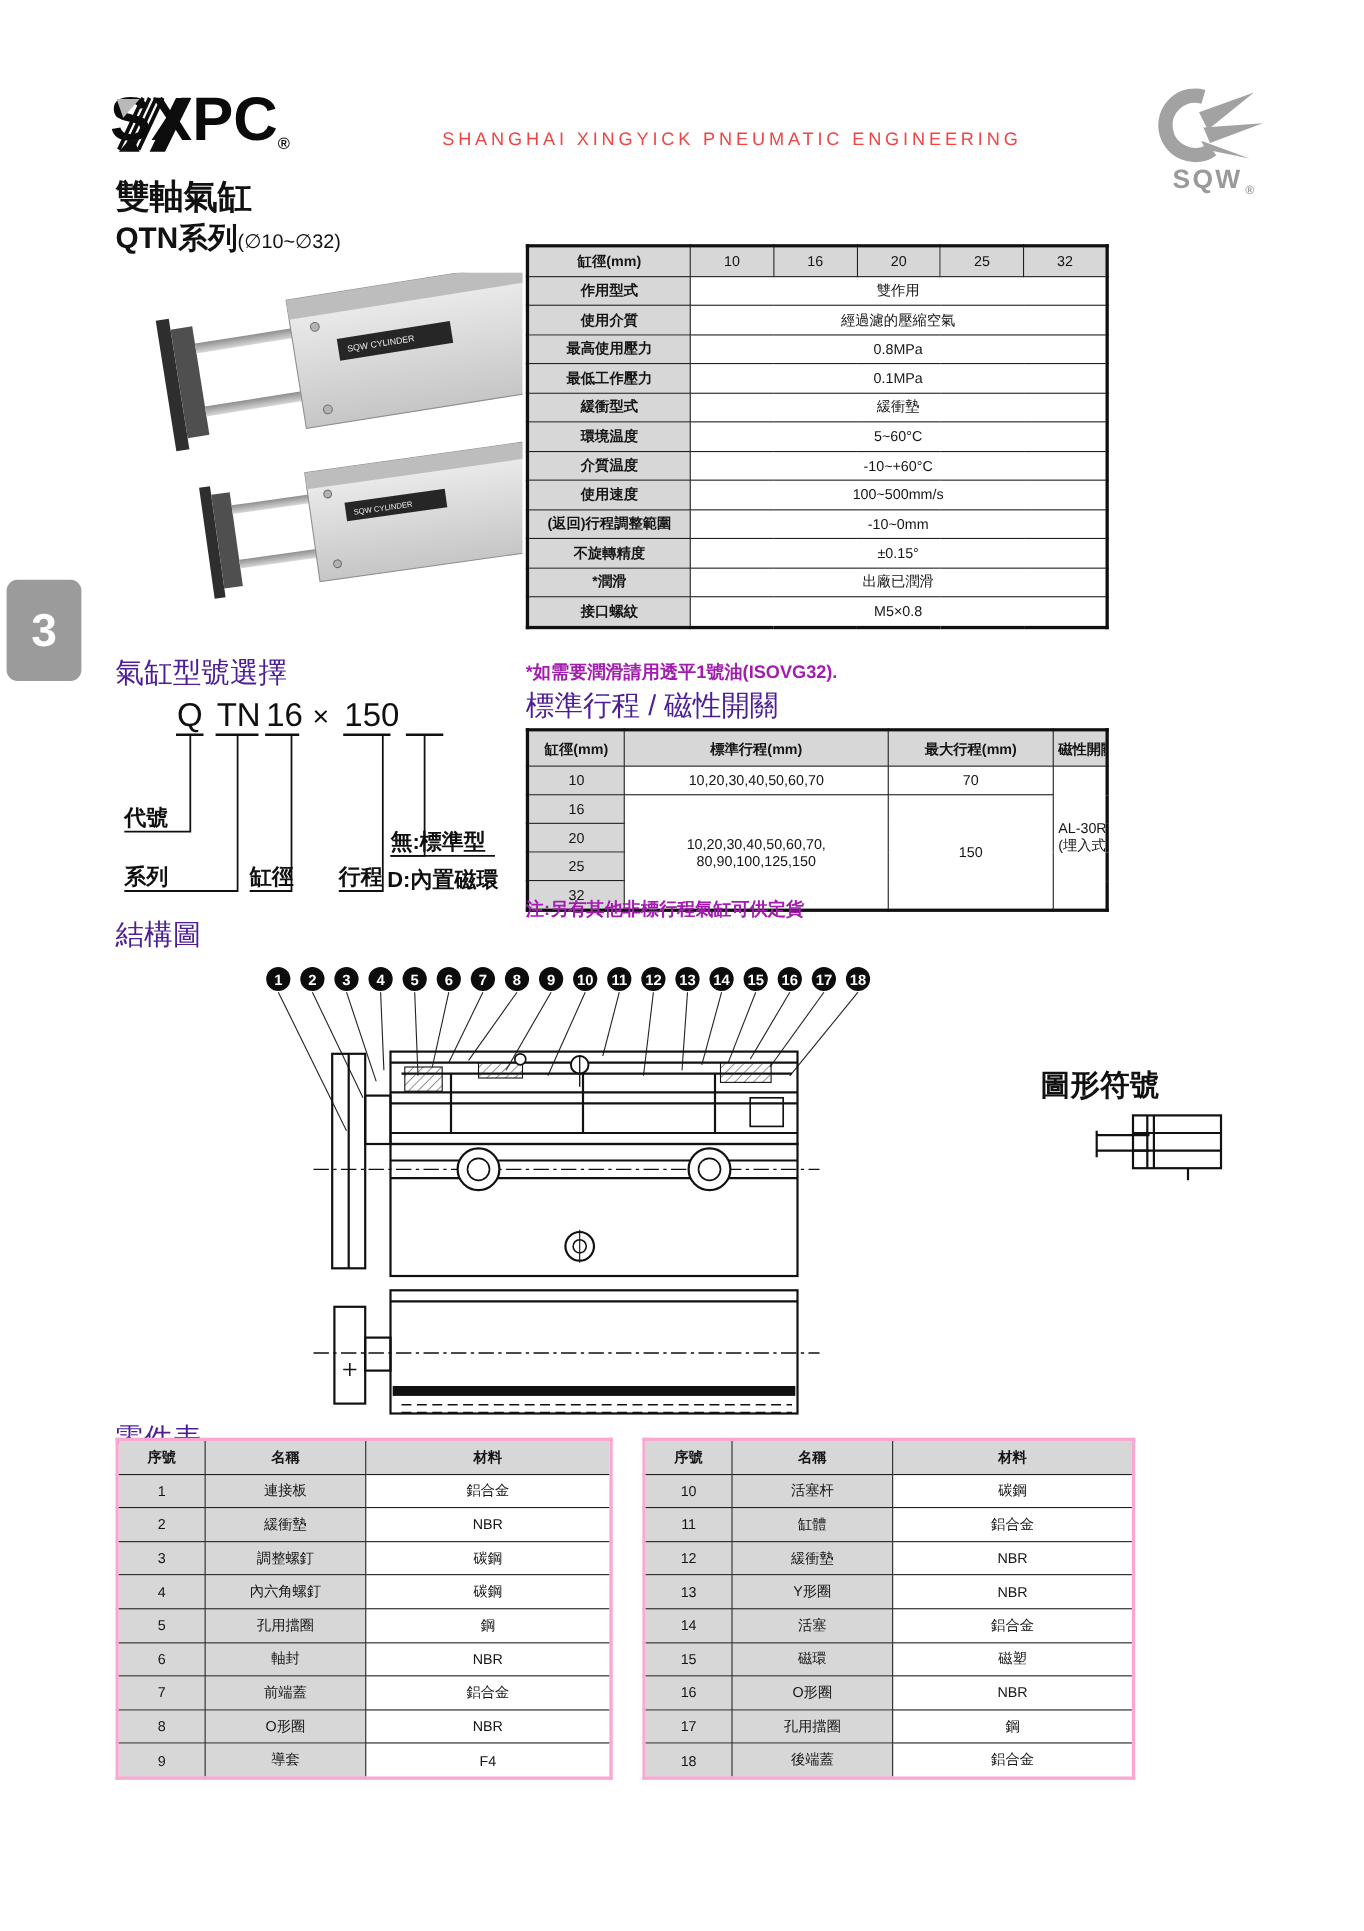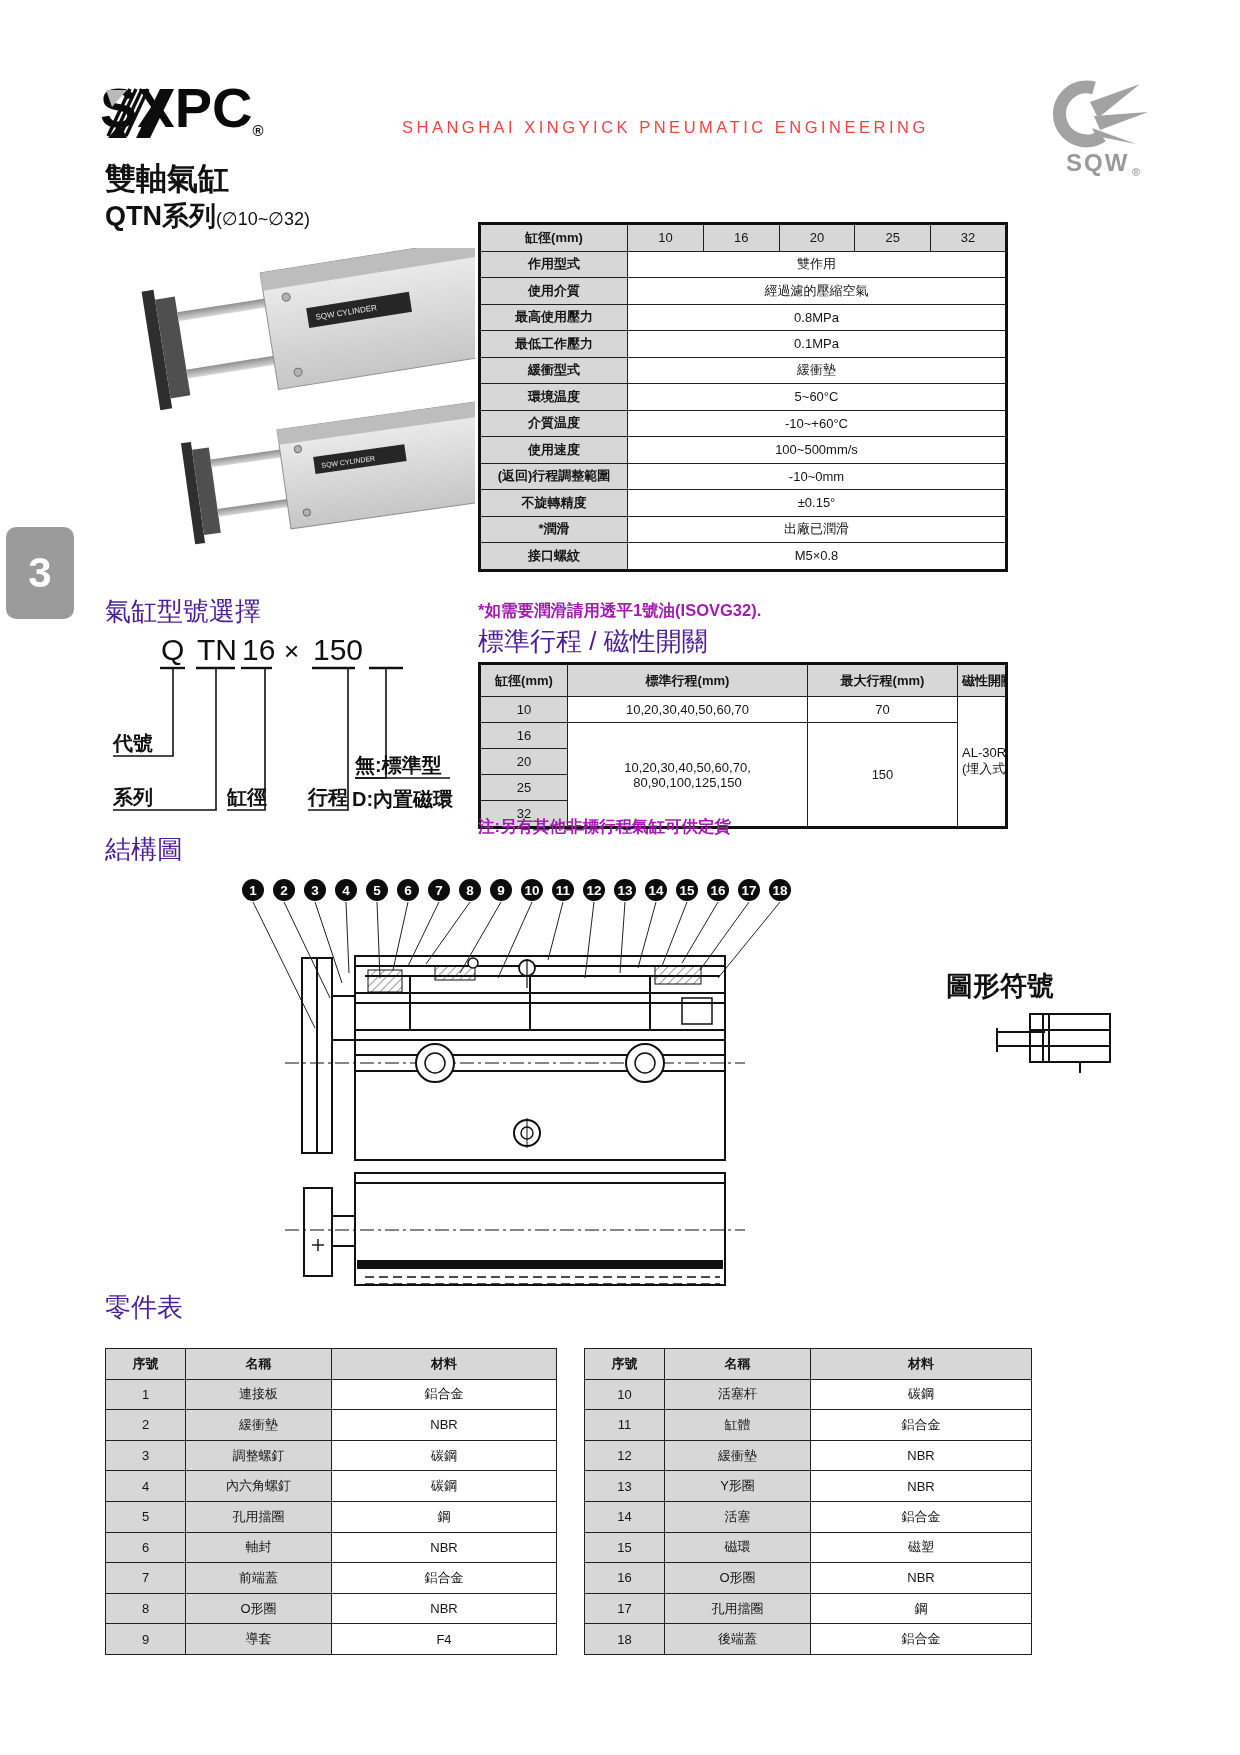--- a/index.html
+++ b/index.html
@@ -23,21 +23,21 @@
   table{border-collapse:collapse;table-layout:fixed;font-size:13px;color:#151515;}
   td{border:1px solid #1f1f1f;text-align:center;vertical-align:middle;overflow:hidden;white-space:nowrap;padding:0 4px;}
   .gry{background:#d7d7d7;}
   .spec{position:absolute;left:478px;top:222px;width:530px;border:3px solid #101010;}
   .spec td{height:25.5px;}
   .spec td.lbl{font-weight:600;}
   .stk{position:absolute;left:478px;top:662px;width:530px;border:3px solid #101010;}
   .stk td{height:25px;}
   .stk td.hdr{height:31px;font-weight:600;}
   .note{position:absolute;font-size:16.5px;font-weight:600;color:#a21caf;}
-  .parts{position:absolute;top:1348px;border:1px solid #f9a8d4;}
+  .parts{position:absolute;top:1307px;border:3px solid #f9a8d4;}
   .parts td{height:29.6px;}
   .parts td.hdr{font-weight:600;}
   .pl{left:105px;width:452px;}
   .pr{left:584px;width:448px;}
   
   .blns{position:absolute;left:242px;top:879px;display:flex;gap:9px;z-index:3;}
   .bln{width:22px;height:22px;border-radius:50%;background:#0c0c0c;color:#fff;font-size:13.5px;font-weight:700;
        display:flex;align-items:center;justify-content:center;}
   .sym-lbl{position:absolute;left:918px;top:968px;font-size:27px;font-weight:600;margin-left:28px;}
   svg{position:absolute;}

